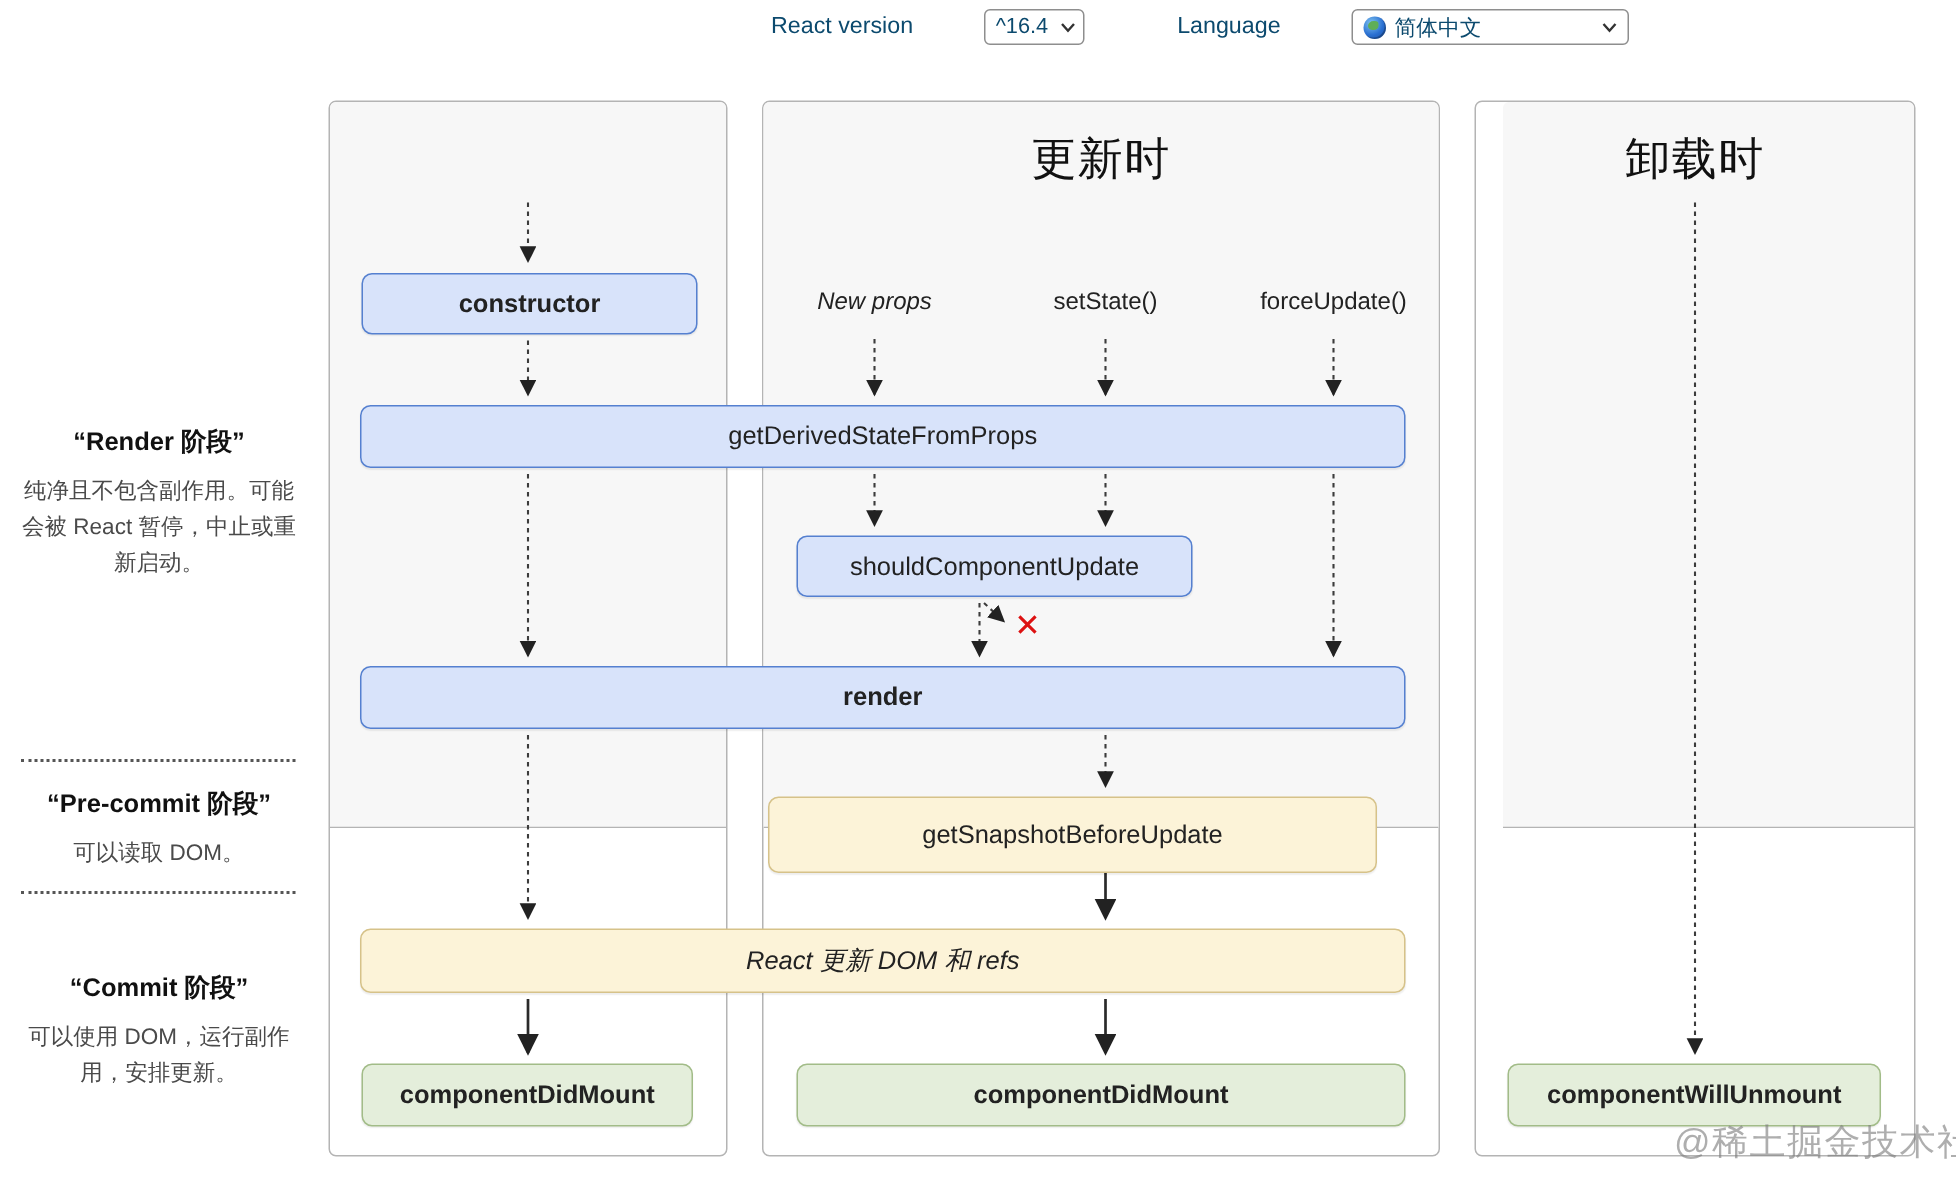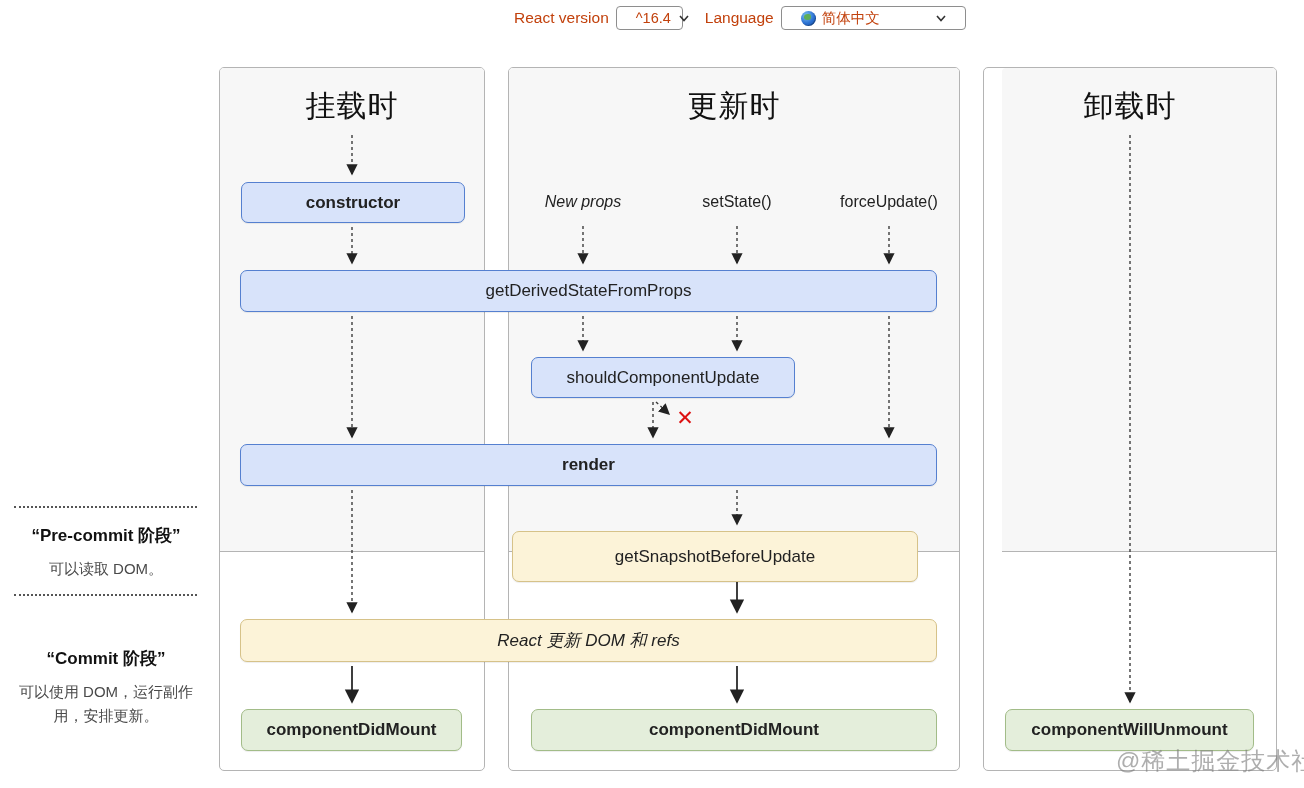--- a/index.html
+++ b/index.html
@@ -7,27 +7,27 @@
   body {
     width: 1304px; height: 788px;
     font-family: "Liberation Sans", "DejaVu Sans", sans-serif;
     color: #1c1c1c; position: relative; overflow: hidden;
   }
   .stage { position: absolute; inset: 0; }
 
   
   .toolbar {
     position: absolute; left: 514px; top: 6px;
-    display: flex; align-items: center; font-size: 15.5px; color: #c2410c;
+    display: flex; align-items: center; font-size: 15.5px; color: #0c4a6e; gap: 40px;
   }
   .toolbar .lbl { margin-right: 7px; }
   .select {
     height: 24px; border: 1px solid #8e8e8e; border-radius: 4px;
     background: #ffffff; display: flex; align-items: center;
-    padding: 0 19px; font-size: 14.5px; cursor: pointer;
+    padding: 0 7px; font-size: 14.5px; cursor: pointer;
   }
   .select .chev { margin-left: auto; padding-left: 8px; display: flex; align-items: center; }
   .select-version { width: 67px; margin-right: 22px; }
   .select-lang { width: 185px; }
   .globe {
     width: 15px; height: 15px; border-radius: 50%; margin-right: 6px; flex: 0 0 auto;
     background: radial-gradient(circle at 35% 30%, #7ec3f0 0%, #2a6fd1 55%, #1a4fa0 100%);
     box-shadow: inset -1px -1px 0 rgba(0,0,0,.25);
     position: relative;
   }
@@ -141,31 +141,34 @@
       <span class="chev">
         <svg width="10" height="7" viewBox="0 0 10 7">
             <polyline points="1,1 5,5.5 9,1" fill="none" stroke="#333" stroke-width="1.6"></polyline>
           </svg>
       </span>
     </div>
   </div>
 
   <div class="panel panel-mount">
     <div class="panel-top"></div>
-    <div class="panel-title">挂载时</div>
   </div>
   <div class="panel panel-update">
     <div class="panel-top"></div>
     <div class="panel-title">更新时</div>
   </div>
   <div class="panel panel-unmount">
     <div class="panel-top"></div>
     <div class="panel-title">卸载时</div>
   </div>
 
+  <div class="phase phase-render">
+    <h3>“Render 阶段”</h3>
+    <p>纯净且不包含副作用。可能会被 React 暂停，中止或重新启动。</p>
+  </div>
   <div class="dotted-sep sep-1"></div>
   <div class="phase phase-precommit">
     <h3>“Pre-commit 阶段”</h3>
     <p>可以读取 DOM。</p>
   </div>
   <div class="dotted-sep sep-2"></div>
   <div class="phase phase-commit">
     <h3>“Commit 阶段”</h3>
     <p>可以使用 DOM，运行副作用，安排更新。</p>
   </div>

